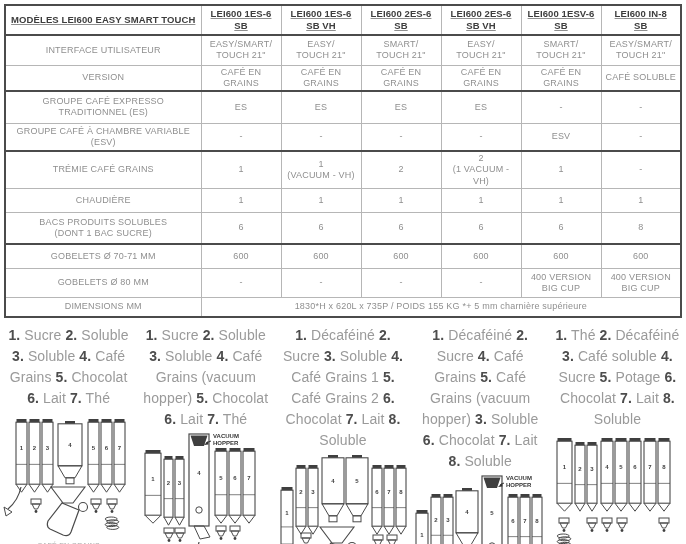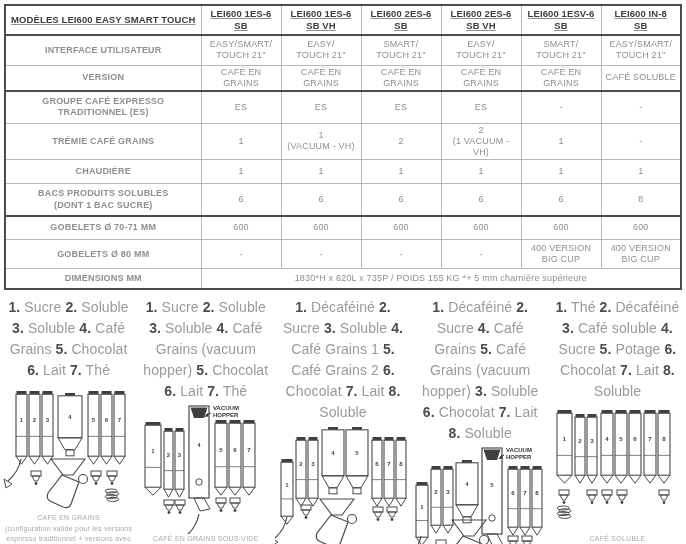--- a/index.html
+++ b/index.html
@@ -17,21 +17,21 @@
     border:1px solid #b6b6b6;
     font-size:9px;line-height:1.25;
     text-align:center;vertical-align:middle;
     padding:1px 3px;white-space:pre-line;
     overflow:hidden;
   }
   .spec-table thead th{
     color:#3d3d3d;font-weight:bold;font-size:9.5px;letter-spacing:.1px;
     border-bottom:2px solid #4b4b4b;
   }
-  .spec-table tbody th{font-weight:bold;color:#8f8f8f;letter-spacing:.2px;}
+  .spec-table tbody th{font-weight:normal;color:#8f8f8f;letter-spacing:.2px;}
   .spec-table td{color:#8f8f8f;letter-spacing:.2px;text-align:center;}
   .spec-table tr.group-end th,.spec-table tr.group-end td{border-bottom:2px solid #4b4b4b;}
   
   .configs{display:flex;height:228px;margin:2px 0 0 0;}
   .config-col{flex:1;display:flex;flex-direction:column;align-items:center;min-width:0;}
   .config-list{
     font-size:14px;color:#9a9a9a;text-align:center;
     max-width:127px;margin-top:5px;line-height:1.5;letter-spacing:.1px;
   }
   .config-list b{color:#4d4d4d;font-weight:bold;}
@@ -100,20 +100,29 @@
         </tr>
         <tr style="height: 32px; margin-left: 12px;">
           <th>GROUPE CAFÉ EXPRESSO TRADITIONNEL (ES)</th>
           <td>ES</td>
           <td>ES</td>
           <td>ES</td>
           <td>ES</td>
           <td>-</td>
           <td>-</td>
         </tr>
+        <tr class="group-end" style="height: 28px;">
+          <th>GROUPE CAFÉ À CHAMBRE VARIABLE (ESV)</th>
+          <td>-</td>
+          <td>-</td>
+          <td>-</td>
+          <td>-</td>
+          <td>ESV</td>
+          <td>-</td>
+        </tr>
         <tr style="height: 32px;">
           <th>TRÉMIE CAFÉ GRAINS</th>
           <td>1</td>
           <td>1
 (VACUUM - VH)</td>
           <td>2</td>
           <td>2
 (1 VACUUM - VH)</td>
           <td>1</td>
           <td>-</td>

